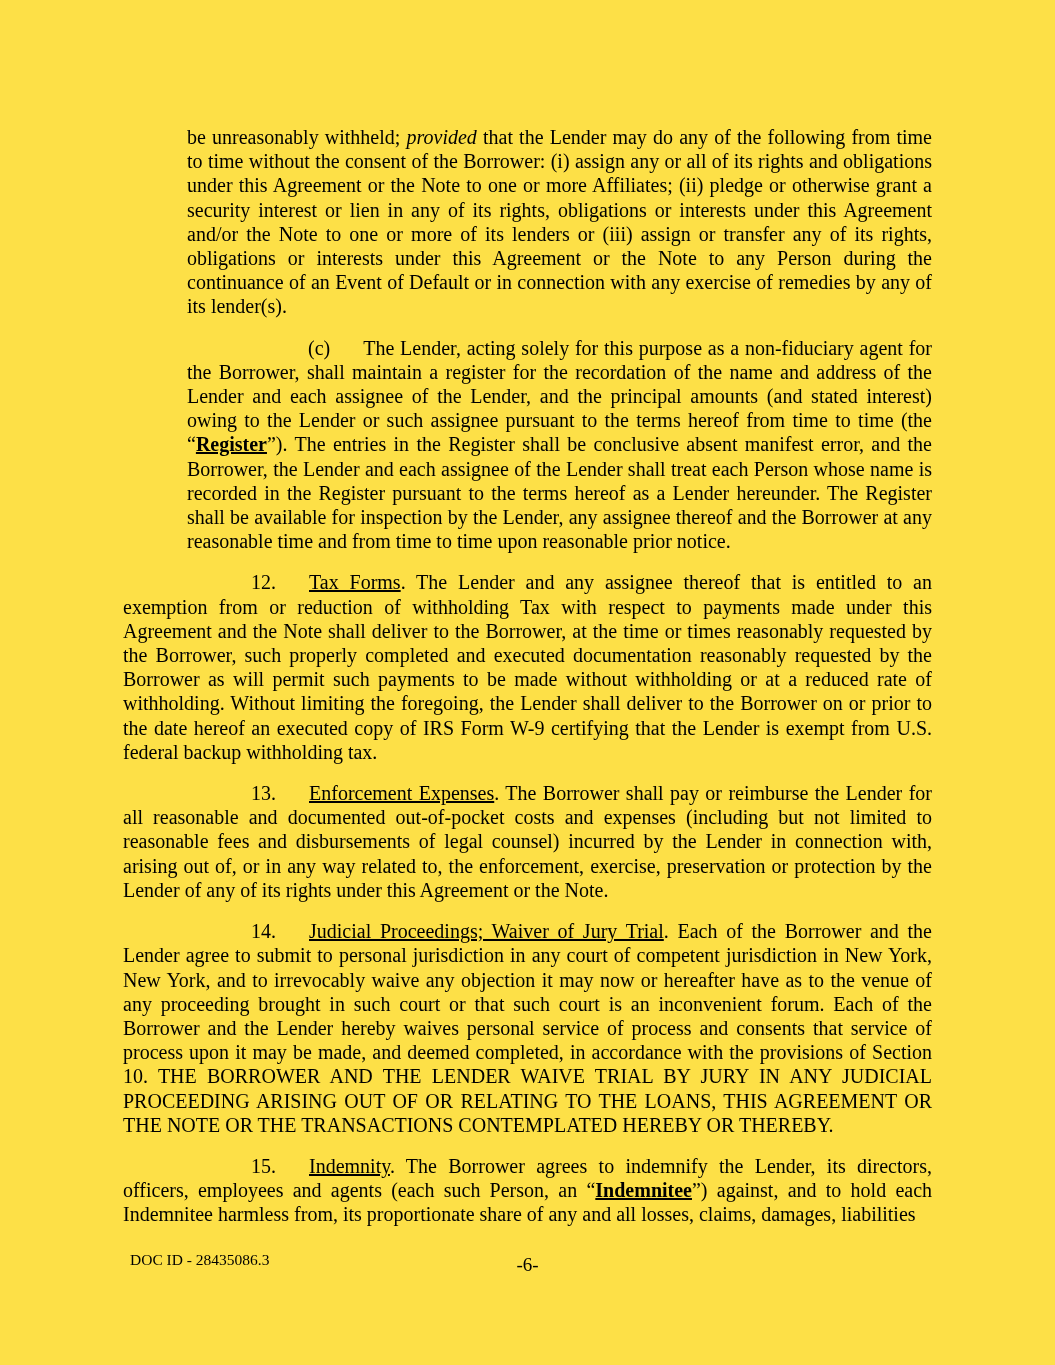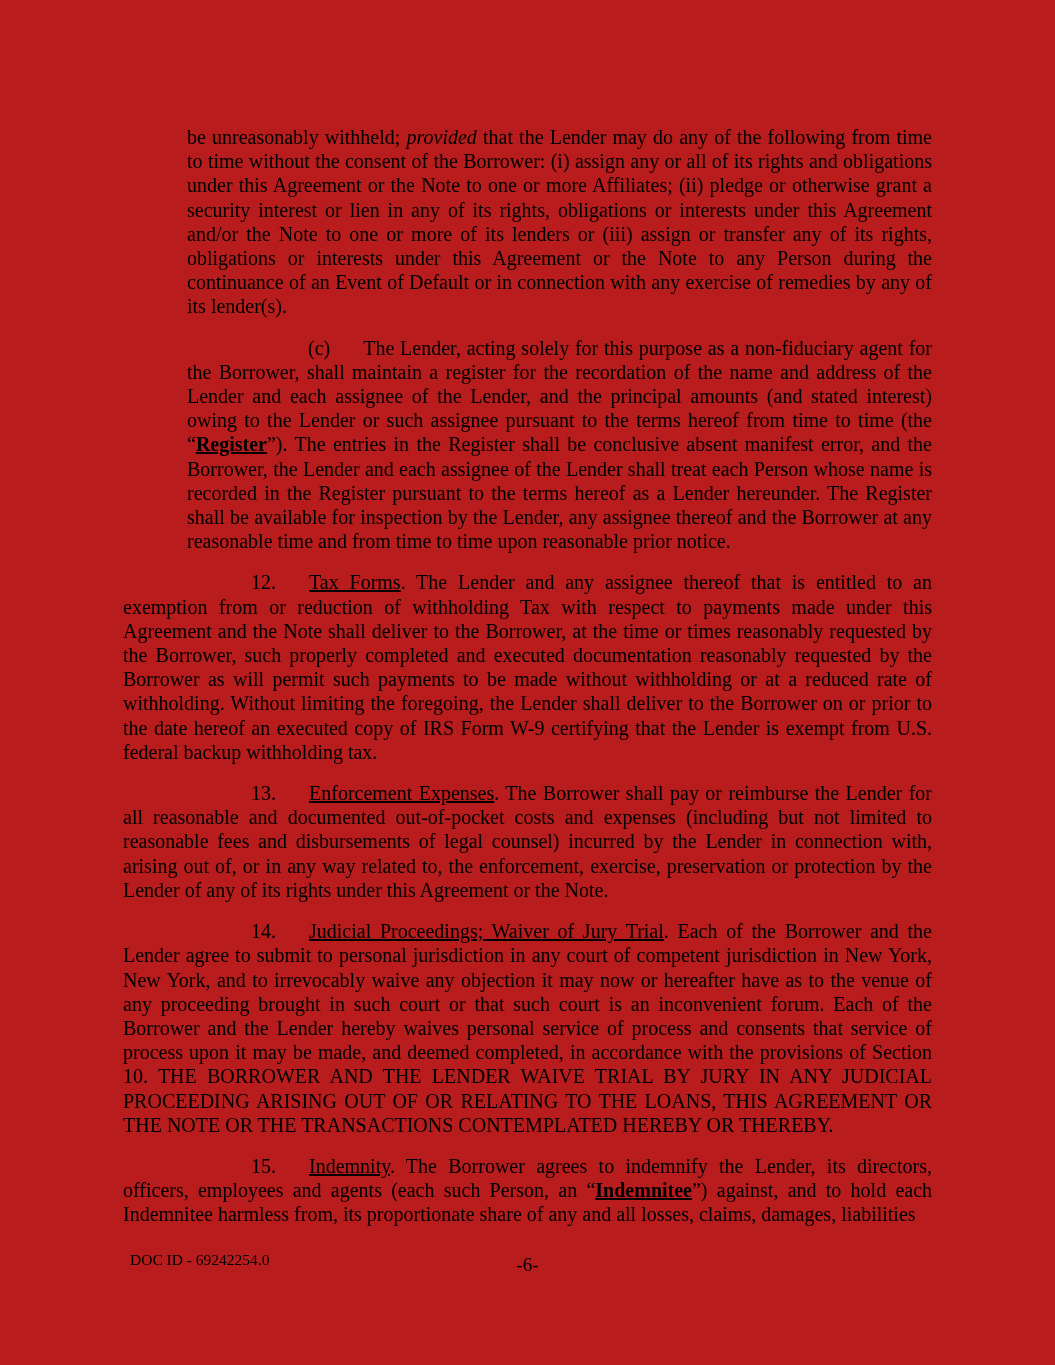--- a/index.html
+++ b/index.html
@@ -4,21 +4,21 @@
 <style>
   html, body {
     margin: 0;
     padding: 0;
     background: #ffffff;
   }
   .page {
     position: relative;
     width: 1055px;
     height: 1365px;
-    background: #b91c1c;
+    background: #fde047;
     box-sizing: border-box;
     padding: 125px 123px 0 123px;
     font-family: "Liberation Serif", "DejaVu Serif", serif;
     font-size: 20px;
     line-height: 24.2px;
     color: #000000;
     overflow: hidden;
   }
   .para {
     margin: 0 0 17px 0;
@@ -62,15 +62,15 @@
 
 <div class="page">
   <div class="body-text">
       <p class="para block"><span>be unreasonably withheld; </span><span class="italic">provided</span><span> that the Lender may do any of the following from time to time without the consent of the Borrower: (i) assign any or all of its rights and obligations under this Agreement or the Note to one or more Affiliates; (ii) pledge or otherwise grant a security interest or lien in any of its rights, obligations or interests under this Agreement and/or the Note to one or more of its lenders or (iii) assign or transfer any of its rights, obligations or interests under this Agreement or the Note to any Person during the continuance of an Event of Default or in connection with any exercise of remedies by any of its lender(s).</span></p>
       <p class="para block indented"><span>(c)</span><span class="tab"></span><span>The Lender, acting solely for this purpose as a non-fiduciary agent for the Borrower, shall maintain a register for the recordation of the name and address of the Lender and each assignee of the Lender, and the principal amounts (and stated interest) owing to the Lender or such assignee pursuant to the terms hereof from time to time (the “</span><span class="bold">Register</span><span>”).  The entries in the Register shall be conclusive absent manifest error, and the Borrower, the Lender and each assignee of the Lender shall treat each Person whose name is recorded in the Register pursuant to the terms hereof as a Lender hereunder.  The Register shall be available for inspection by the Lender, any assignee thereof and the Borrower at any reasonable time and from time to time upon reasonable prior notice.</span></p>
       <p class="para full indented"><span>12.</span><span class="tab"></span><span class="underline">Tax Forms</span><span>.  The Lender and any assignee thereof that is entitled to an exemption from or reduction of withholding Tax with respect to payments made under this Agreement and the Note shall deliver to the Borrower, at the time or times reasonably requested by the Borrower, such properly completed and executed documentation reasonably requested by the Borrower as will permit such payments to be made without withholding or at a reduced rate of withholding.  Without limiting the foregoing, the Lender shall deliver to the Borrower on or prior to the date hereof an executed copy of IRS Form W-9 certifying that the Lender is exempt from U.S. federal backup withholding tax.</span></p>
       <p class="para full indented"><span>13.</span><span class="tab"></span><span class="underline">Enforcement Expenses</span><span>.  The Borrower shall pay or reimburse the Lender for all reasonable and documented out-of-pocket costs and expenses (including but not limited to reasonable fees and disbursements of legal counsel) incurred by the Lender in connection with, arising out of, or in any way related to, the enforcement, exercise, preservation or protection by the Lender of any of its rights under this Agreement or the Note.</span></p>
       <p class="para full indented"><span>14.</span><span class="tab"></span><span class="underline">Judicial Proceedings; Waiver of Jury Trial</span><span>.  Each of the Borrower and the Lender agree to submit to personal jurisdiction in any court of competent jurisdiction in New York, New York, and to irrevocably waive any objection it may now or hereafter have as to the venue of any proceeding brought in such court or that such court is an inconvenient forum.  Each of the Borrower and the Lender hereby waives personal service of process and consents that service of process upon it may be made, and deemed completed, in accordance with the provisions of Section 10.  THE BORROWER AND THE LENDER WAIVE TRIAL BY JURY IN ANY JUDICIAL PROCEEDING ARISING OUT OF OR RELATING TO THE LOANS, THIS AGREEMENT OR THE NOTE OR THE TRANSACTIONS CONTEMPLATED HEREBY OR THEREBY.</span></p>
       <p class="para full indented"><span>15.</span><span class="tab"></span><span class="underline">Indemnity</span><span>.  The Borrower agrees to indemnify the Lender, its directors, officers, employees and agents (each such Person, an “</span><span class="bold">Indemnitee</span><span>”) against, and to hold each Indemnitee harmless from, its proportionate share of any and all losses, claims, damages, liabilities</span></p>
     </div>
-  <div class="footer-docid">DOC ID - 69242254.0</div>
+  <div class="footer-docid">DOC ID - 28435086.3</div>
   <div class="footer-page-number">-6-</div>
 </div>
 
 </body></html>

